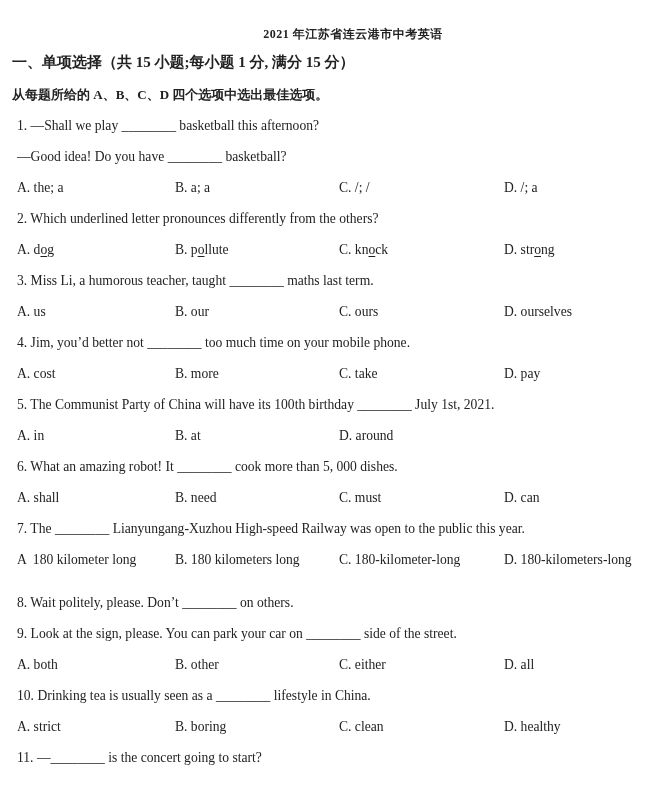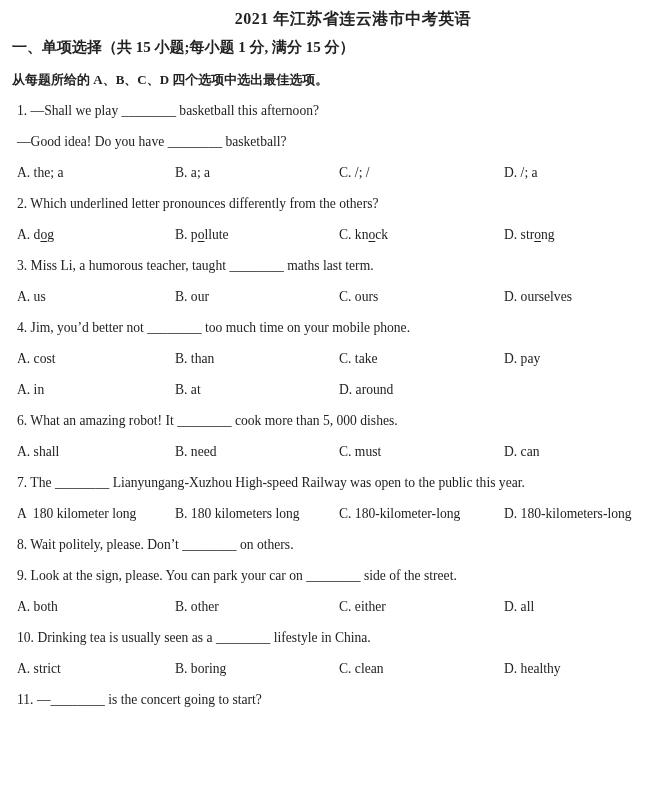--- a/index.html
+++ b/index.html
@@ -11,23 +11,23 @@
     position: relative;
     width: 664px;
     height: 793px;
     margin: 0 auto;
     background: #ffffff;
     overflow: hidden;
     font-family: "Liberation Serif", "DejaVu Serif", serif;
     color: #222222;
   }
   .title {
-    padding-top: 7px;
+    padding-top: 22px;
     text-align: center;
-    font-size: 16px;
+    font-size: 12px;
     line-height: 24px;
     font-weight: bold;
     letter-spacing: 0.5px;
     margin-left: 42px;
   }
   .heading {
     margin: 6px 0 0 12px;
     font-size: 15px;
     line-height: 20px;
     font-weight: bold;
@@ -35,20 +35,21 @@
   .instruction {
     margin: 13px 0 0 12px;
     font-size: 13px;
     line-height: 20px;
     font-weight: bold;
   }
   .questions {
     margin-top: 5px;
   }
   .question.extra-space {
+    margin-top: 12px;
   }
   .stem {
     padding-left: 17px;
     padding-right: 0;
     font-size: 13.6px;
     line-height: 31px;
     white-space: pre-wrap;
   }
   .options {
     display: grid;
@@ -99,26 +100,27 @@
           <span class="option">A. us</span>
           <span class="option">B. our</span>
           <span class="option">C. ours</span>
           <span class="option">D. ourselves</span>
         </div>
       </div>
       <div class="question">
         <div class="stem">4. Jim, you’d better not ________ too much time on your mobile phone.</div>
         <div class="options">
           <span class="option">A. cost</span>
-          <span class="option">B. than</span>
+          <span class="option">B. more</span>
           <span class="option">C. take</span>
           <span class="option">D. pay</span>
         </div>
       </div>
       <div class="question">
+        <div class="stem">5. The Communist Party of China will have its 100th birthday ________ July 1st, 2021.</div>
         <div class="options">
           <span class="option">A. in</span>
           <span class="option">B. at</span>
           <span class="option">D. around</span>
         </div>
       </div>
       <div class="question">
         <div class="stem">6. What an amazing robot! It ________ cook more than 5, 000 dishes.</div>
         <div class="options">
           <span class="option">A. shall</span>

